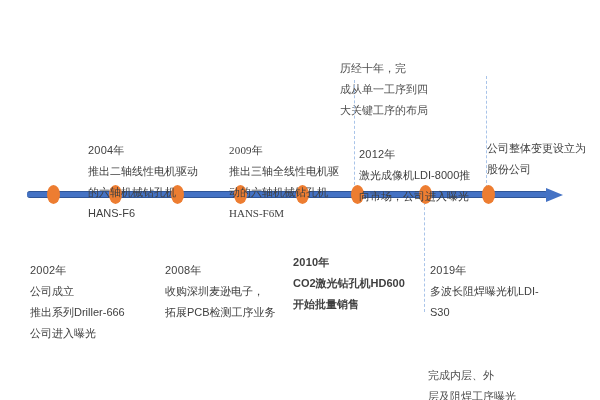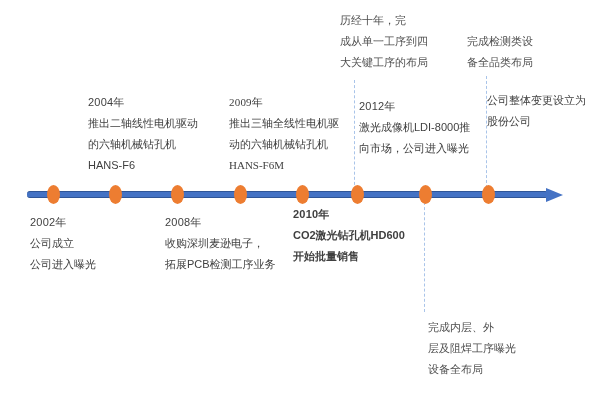--- a/index.html
+++ b/index.html
@@ -47,37 +47,34 @@
   }
   .connector {
     position: absolute;
     width: 0;
     border-left: 1px dashed #A9C4E9;
   }
   .event, .note {
     position: absolute;
     white-space: nowrap;
     color: #3F3F3F;
+    margin-top: 48px;
   }
   .event .year { letter-spacing: 0.2px; }
   .note { color: #4d4d4d; }
 </style>
 </head>
 <body>
 
 <div class="canvas" style="color: rgb(63, 63, 63);">
 
   <div class="note" style="left:340px; top:10px;">
     <div>历经十年，完</div>
     <div>成从单一工序到四</div>
     <div>大关键工序的布局</div>
-  </div>
-  <div class="note" style="left:467px; top:31px;">
-    <div>完成检测类设</div>
-    <div>备全品类布局</div>
   </div>
   <div class="note" style="left:428px; top:317px;">
     <div>完成内层、外</div>
     <div>层及阻焊工序曝光</div>
     <div>设备全布局</div>
   </div>
 
   <div class="connector" style="left: 354px; top: 80px; height: 110px; border-left-color: rgb(169, 196, 233);"></div>
   <div class="connector" style="left: 486px; top: 76px; height: 112px; border-left-color: rgb(169, 196, 233);"></div>
   <div class="connector" style="left: 424px; top: 202px; height: 110px; border-left-color: rgb(169, 196, 233);"></div>
@@ -112,26 +109,32 @@
     <div>向市场，公司进入曝光</div>
   </div>
   <div class="event above" style="left:487px; top:90px;">
     <div>公司整体变更设立为</div>
     <div>股份公司</div>
   </div>
 
   <div class="event below" style="left:30px; top:212px;">
     <div class="year">2002年</div>
     <div>公司成立</div>
+    <div>推出系列Driller-666</div>
     <div>公司进入曝光</div>
   </div>
   <div class="event below" style="left:165px; top:212px;">
     <div class="year">2008年</div>
     <div>收购深圳麦逊电子，</div>
     <div>拓展PCB检测工序业务</div>
   </div>
   <div class="event below" style="left:293px; top:204px;font-weight:bold;">
     <div class="year">2010年</div>
     <div>CO2激光钻孔机HD600</div>
     <div>开始批量销售</div>
   </div>
+  <div class="event below" style="left:430px; top:212px;">
+    <div class="year">2019年</div>
+    <div>多波长阻焊曝光机LDI-</div>
+    <div>S30</div>
+  </div>
 
 </div>
 
 </body></html>

